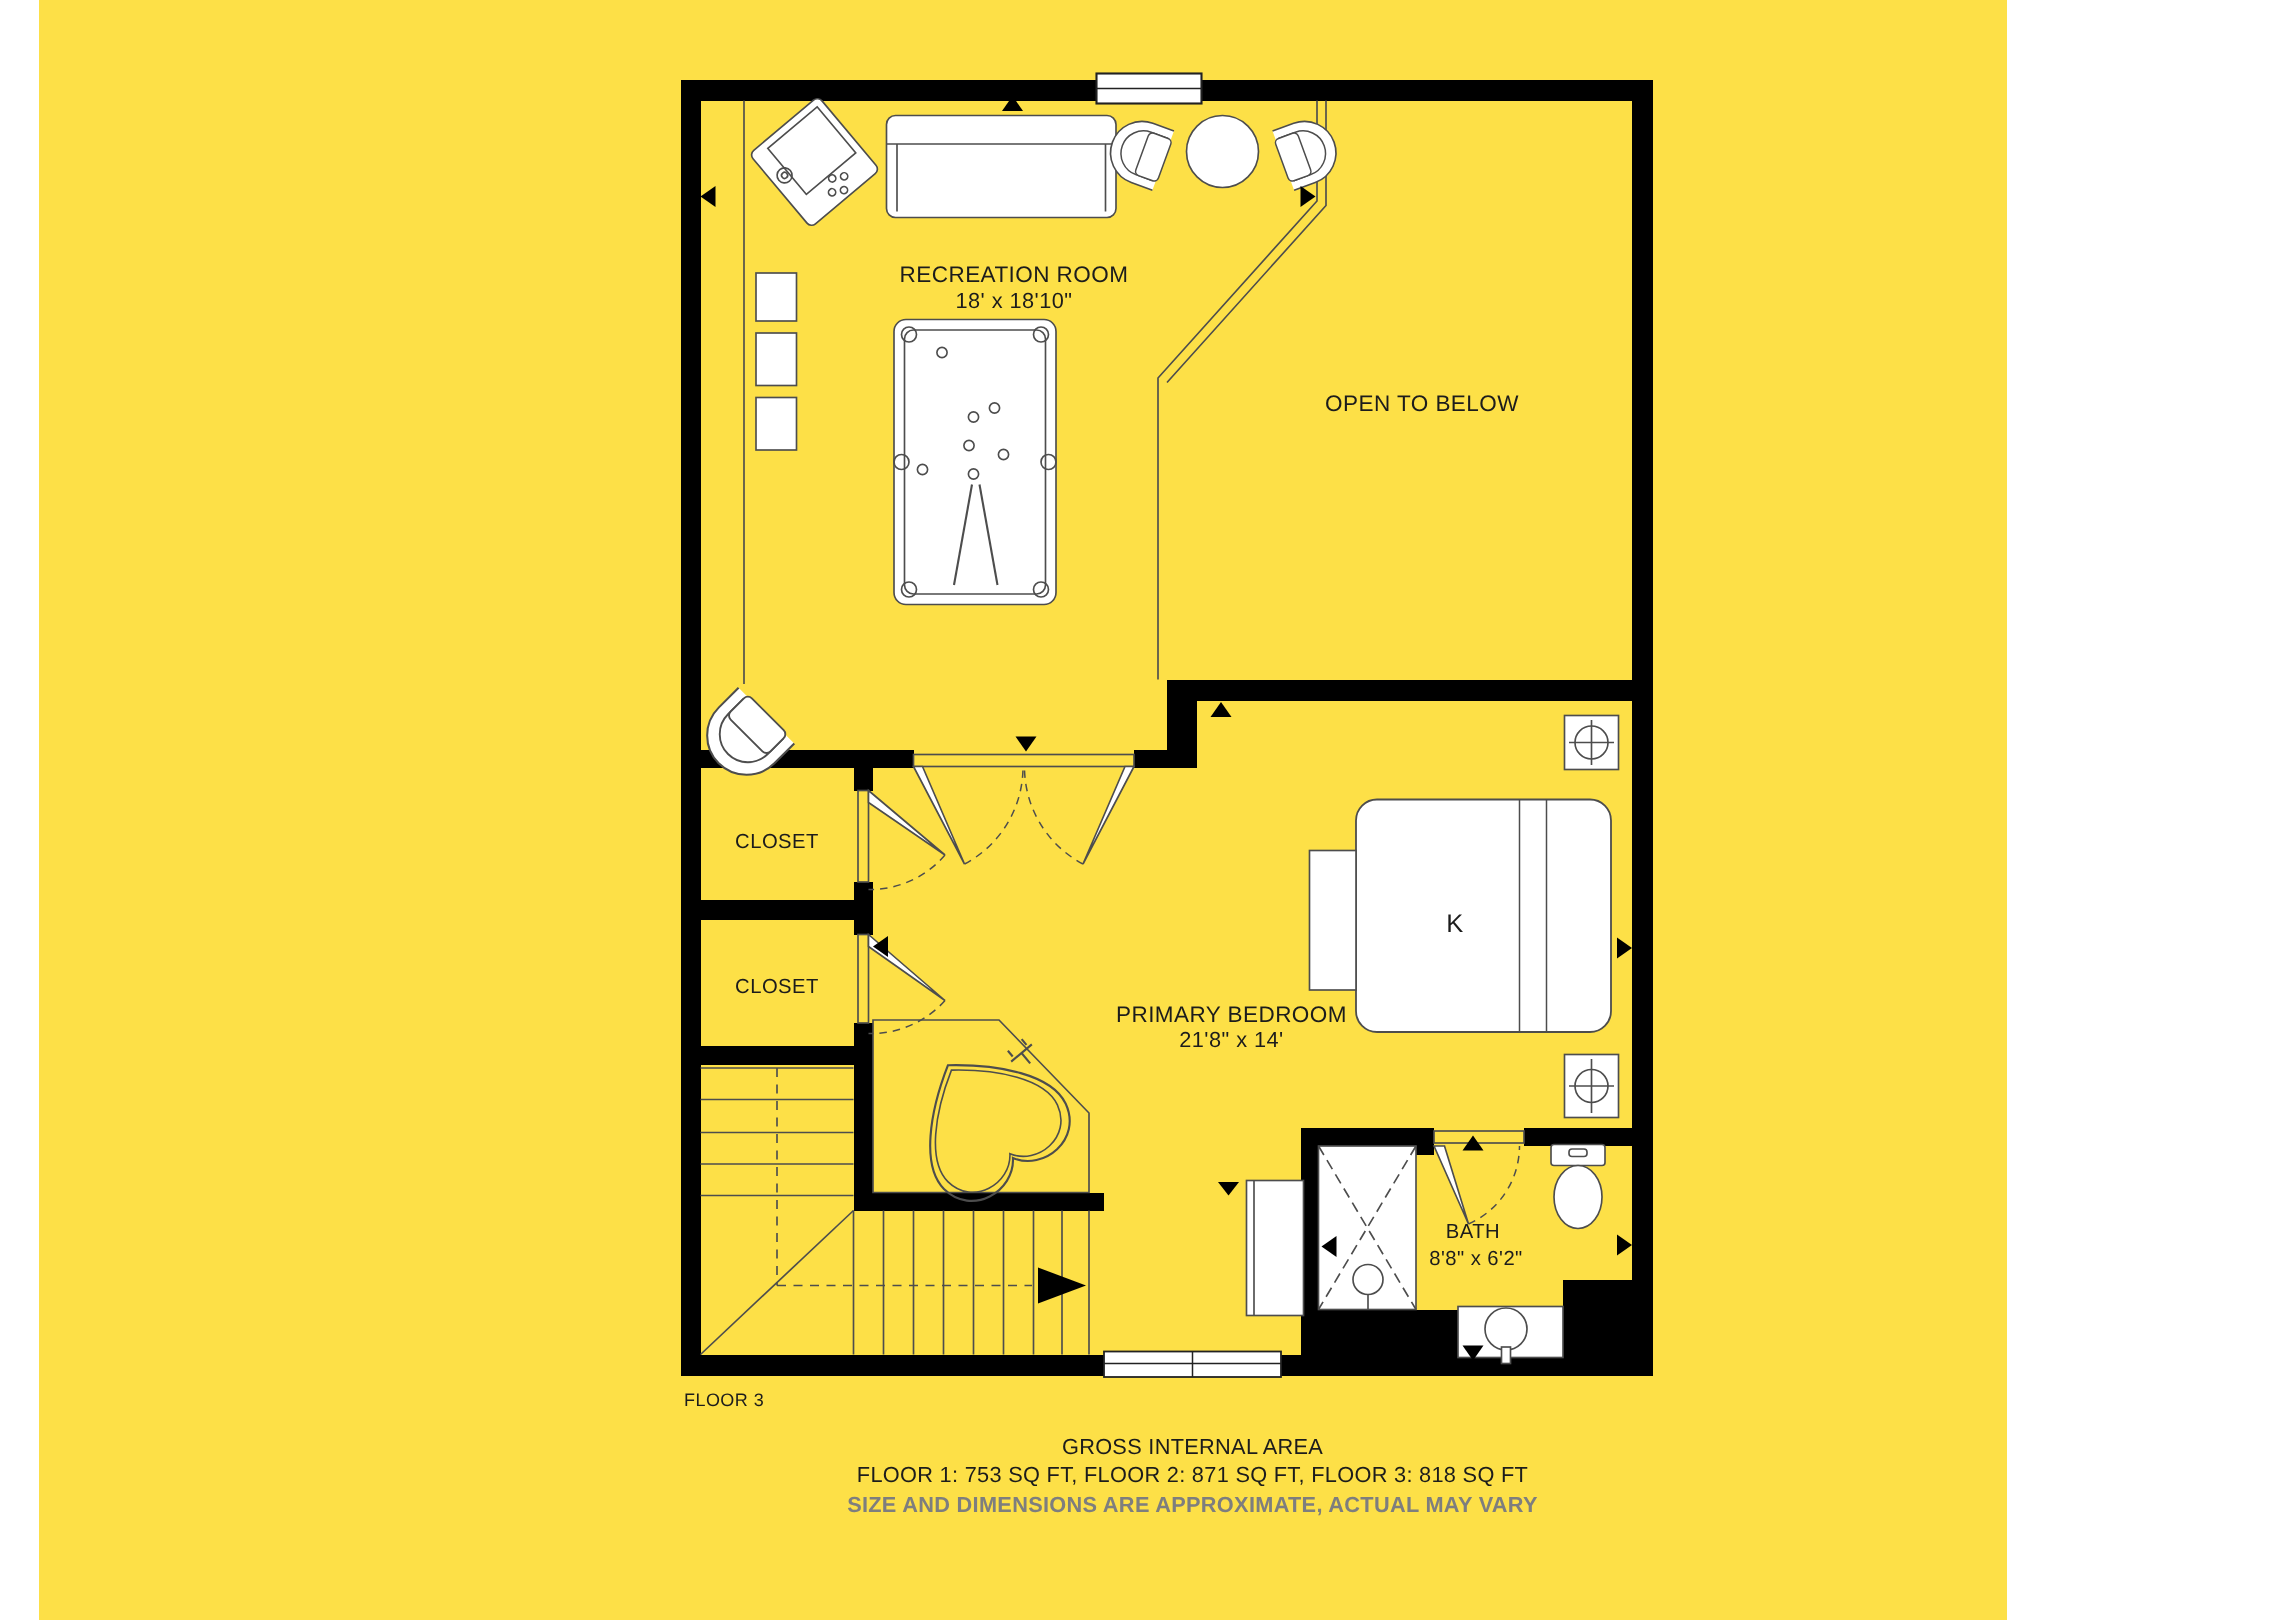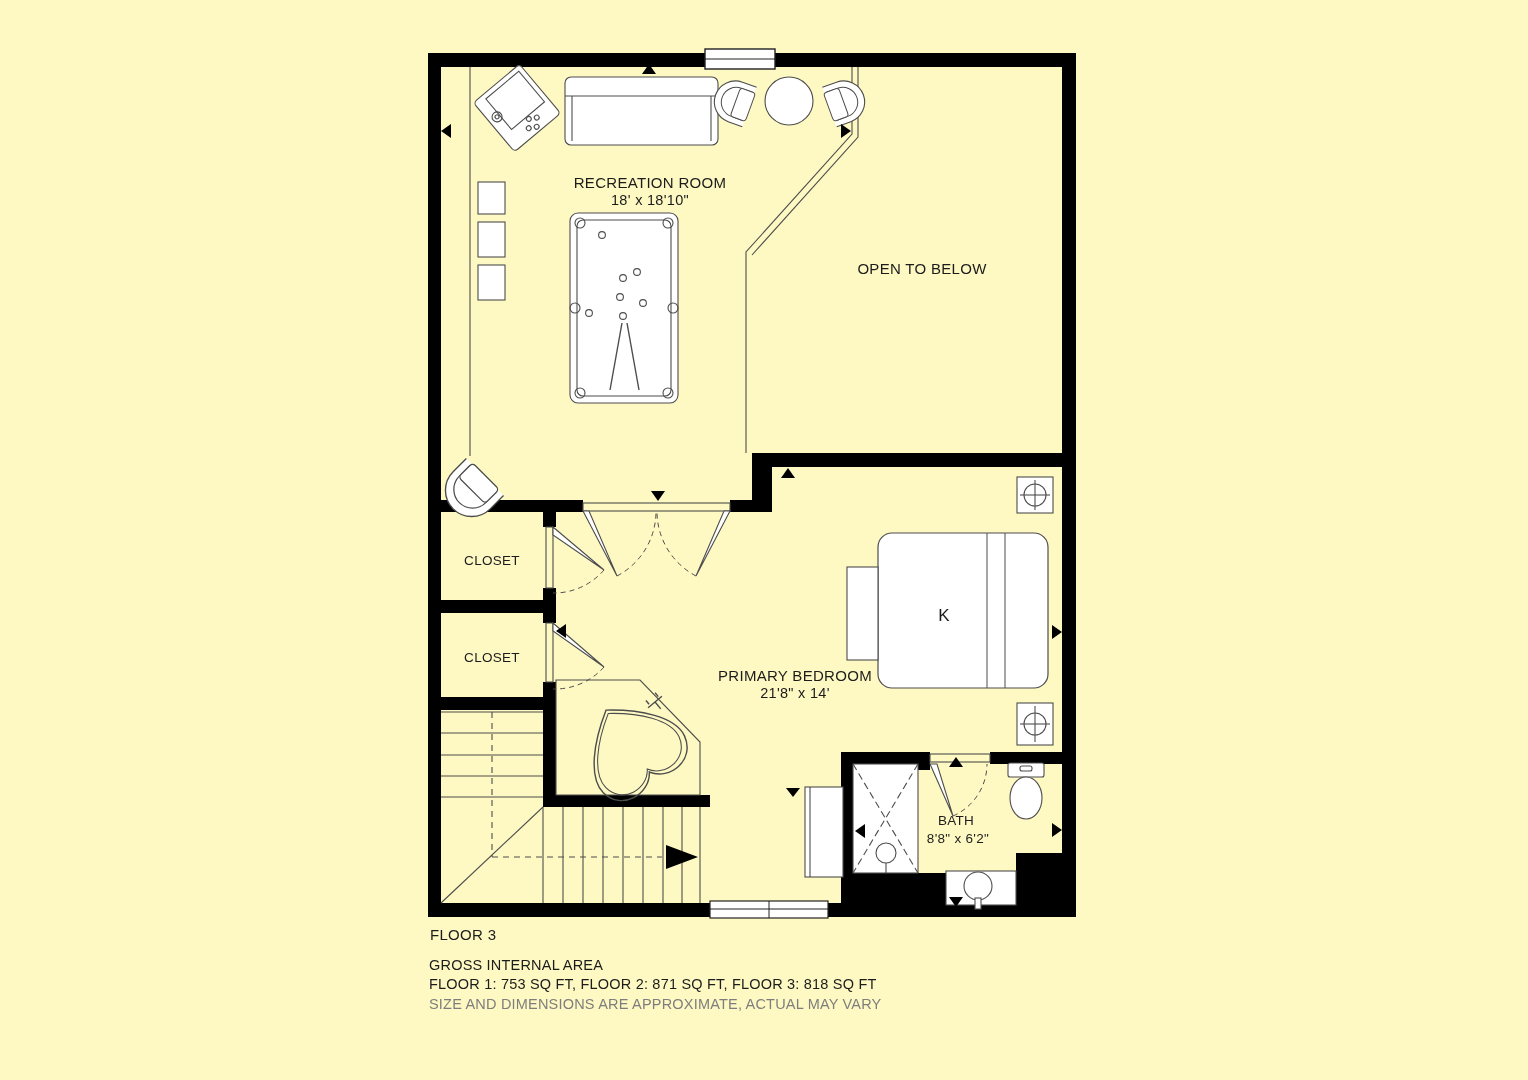--- a/index.html
+++ b/index.html
@@ -1,24 +1,24 @@
 <!DOCTYPE html>
 <html><head>
 <meta charset="utf-8">
 <style>
   html,body{margin:0;padding:0;background:#ffffff;}
-  #stage{position:relative;width:1528px;height:1080px;background:#fef9c3;overflow:hidden;
-         font-family:"Liberation Sans", sans-serif;}
+  #stage{position:relative;width:1312px;height:1080px;background:#fde047;overflow:hidden;
+         font-family:"Liberation Sans", sans-serif;margin-left:26px;}
   svg{position:absolute;left:0;top:0;}
   .lbl{font-family:"Liberation Sans", sans-serif;fill:#1c1c1c;letter-spacing:.3px;}
-  #floor-label{position:absolute;left:430px;top:926px;font-size:15px;color:#1c1c1c;letter-spacing:.3px;}
-  #footer{position:absolute;left:429px;top:956px;width:680px;
+  #floor-label{position:absolute;left:430px;top:926px;font-size:12px;color:#1c1c1c;letter-spacing:.3px;}
+  #footer{position:absolute;left:429px;top:956px;width:680px;text-align:center;
           font-size:14.5px;color:#1c1c1c;letter-spacing:.2px;}
   #footer div{line-height:19.4px;white-space:nowrap;}
-  #footer .disclaimer{color:#7e7e7e;}
+  #footer .disclaimer{color:#7e7e7e;font-weight:bold;}
 </style>
 </head>
 <body>
 
 <div id="stage">
 <svg width="1528" height="1080" viewBox="0 0 1528 1080">
 
   <g fill="#000000" shape-rendering="crispEdges">
     <rect x="428" y="53" width="648" height="14"></rect>
     <rect x="428" y="53" width="13" height="864"></rect>

